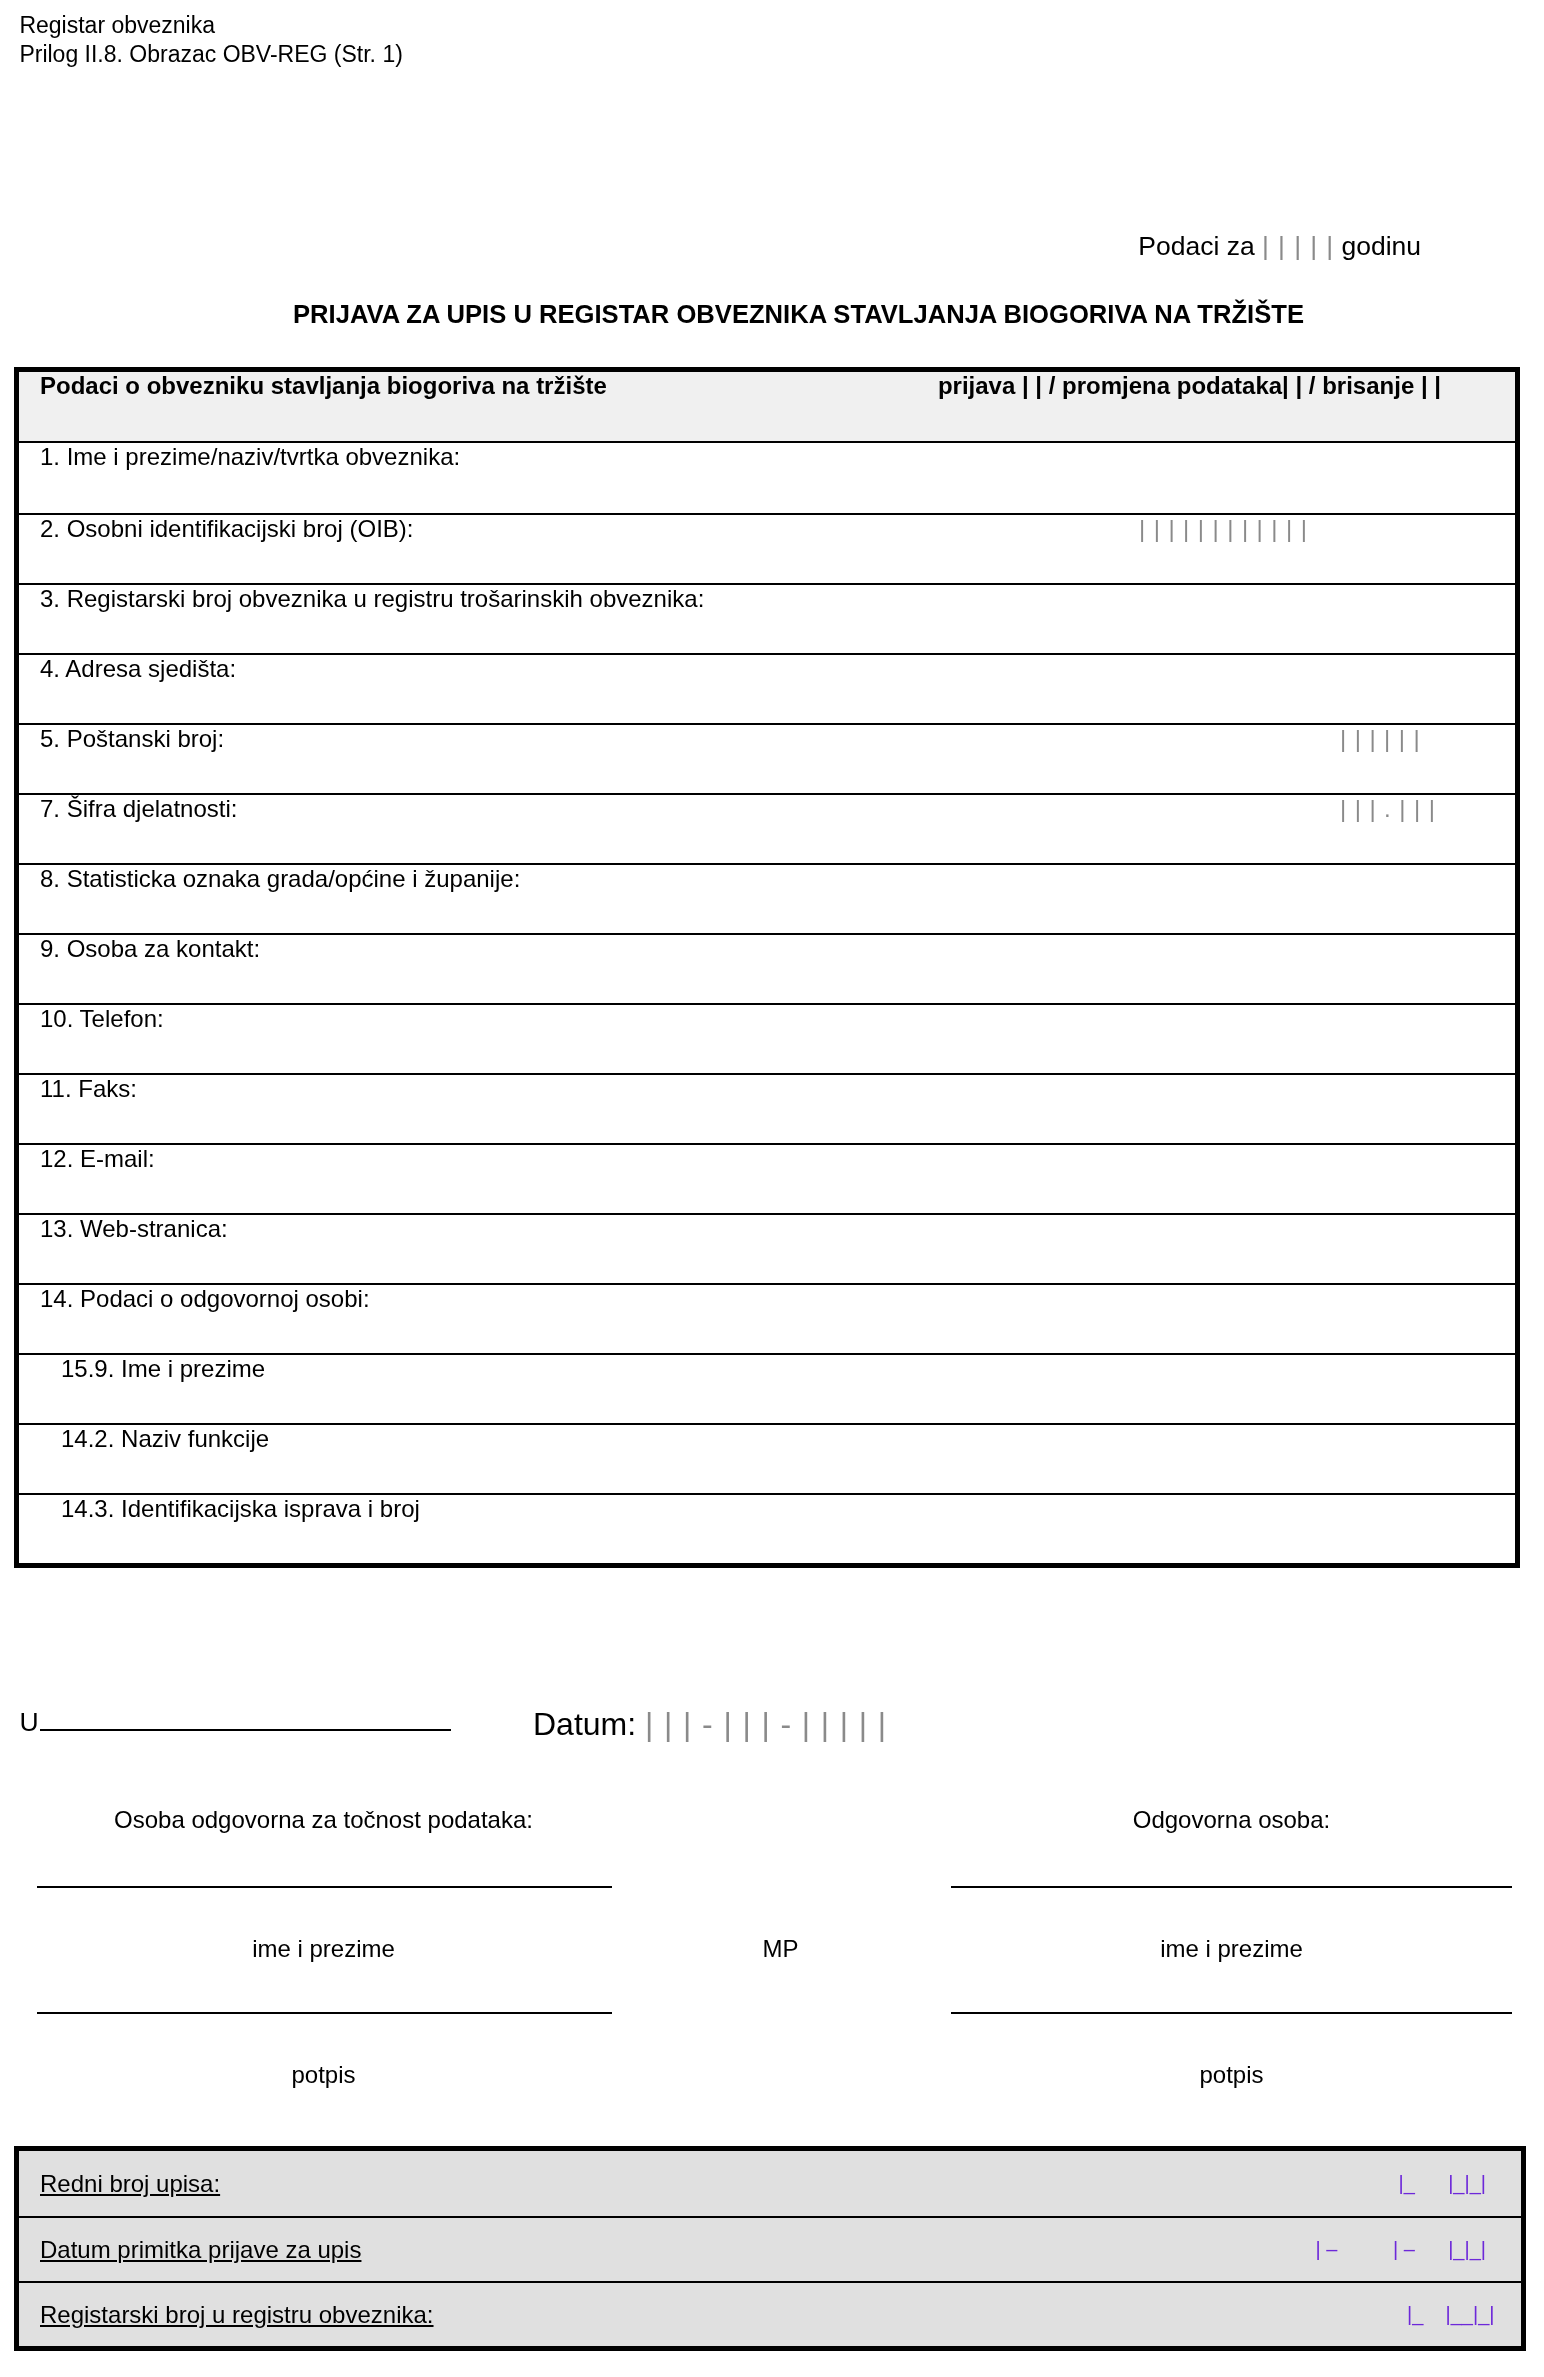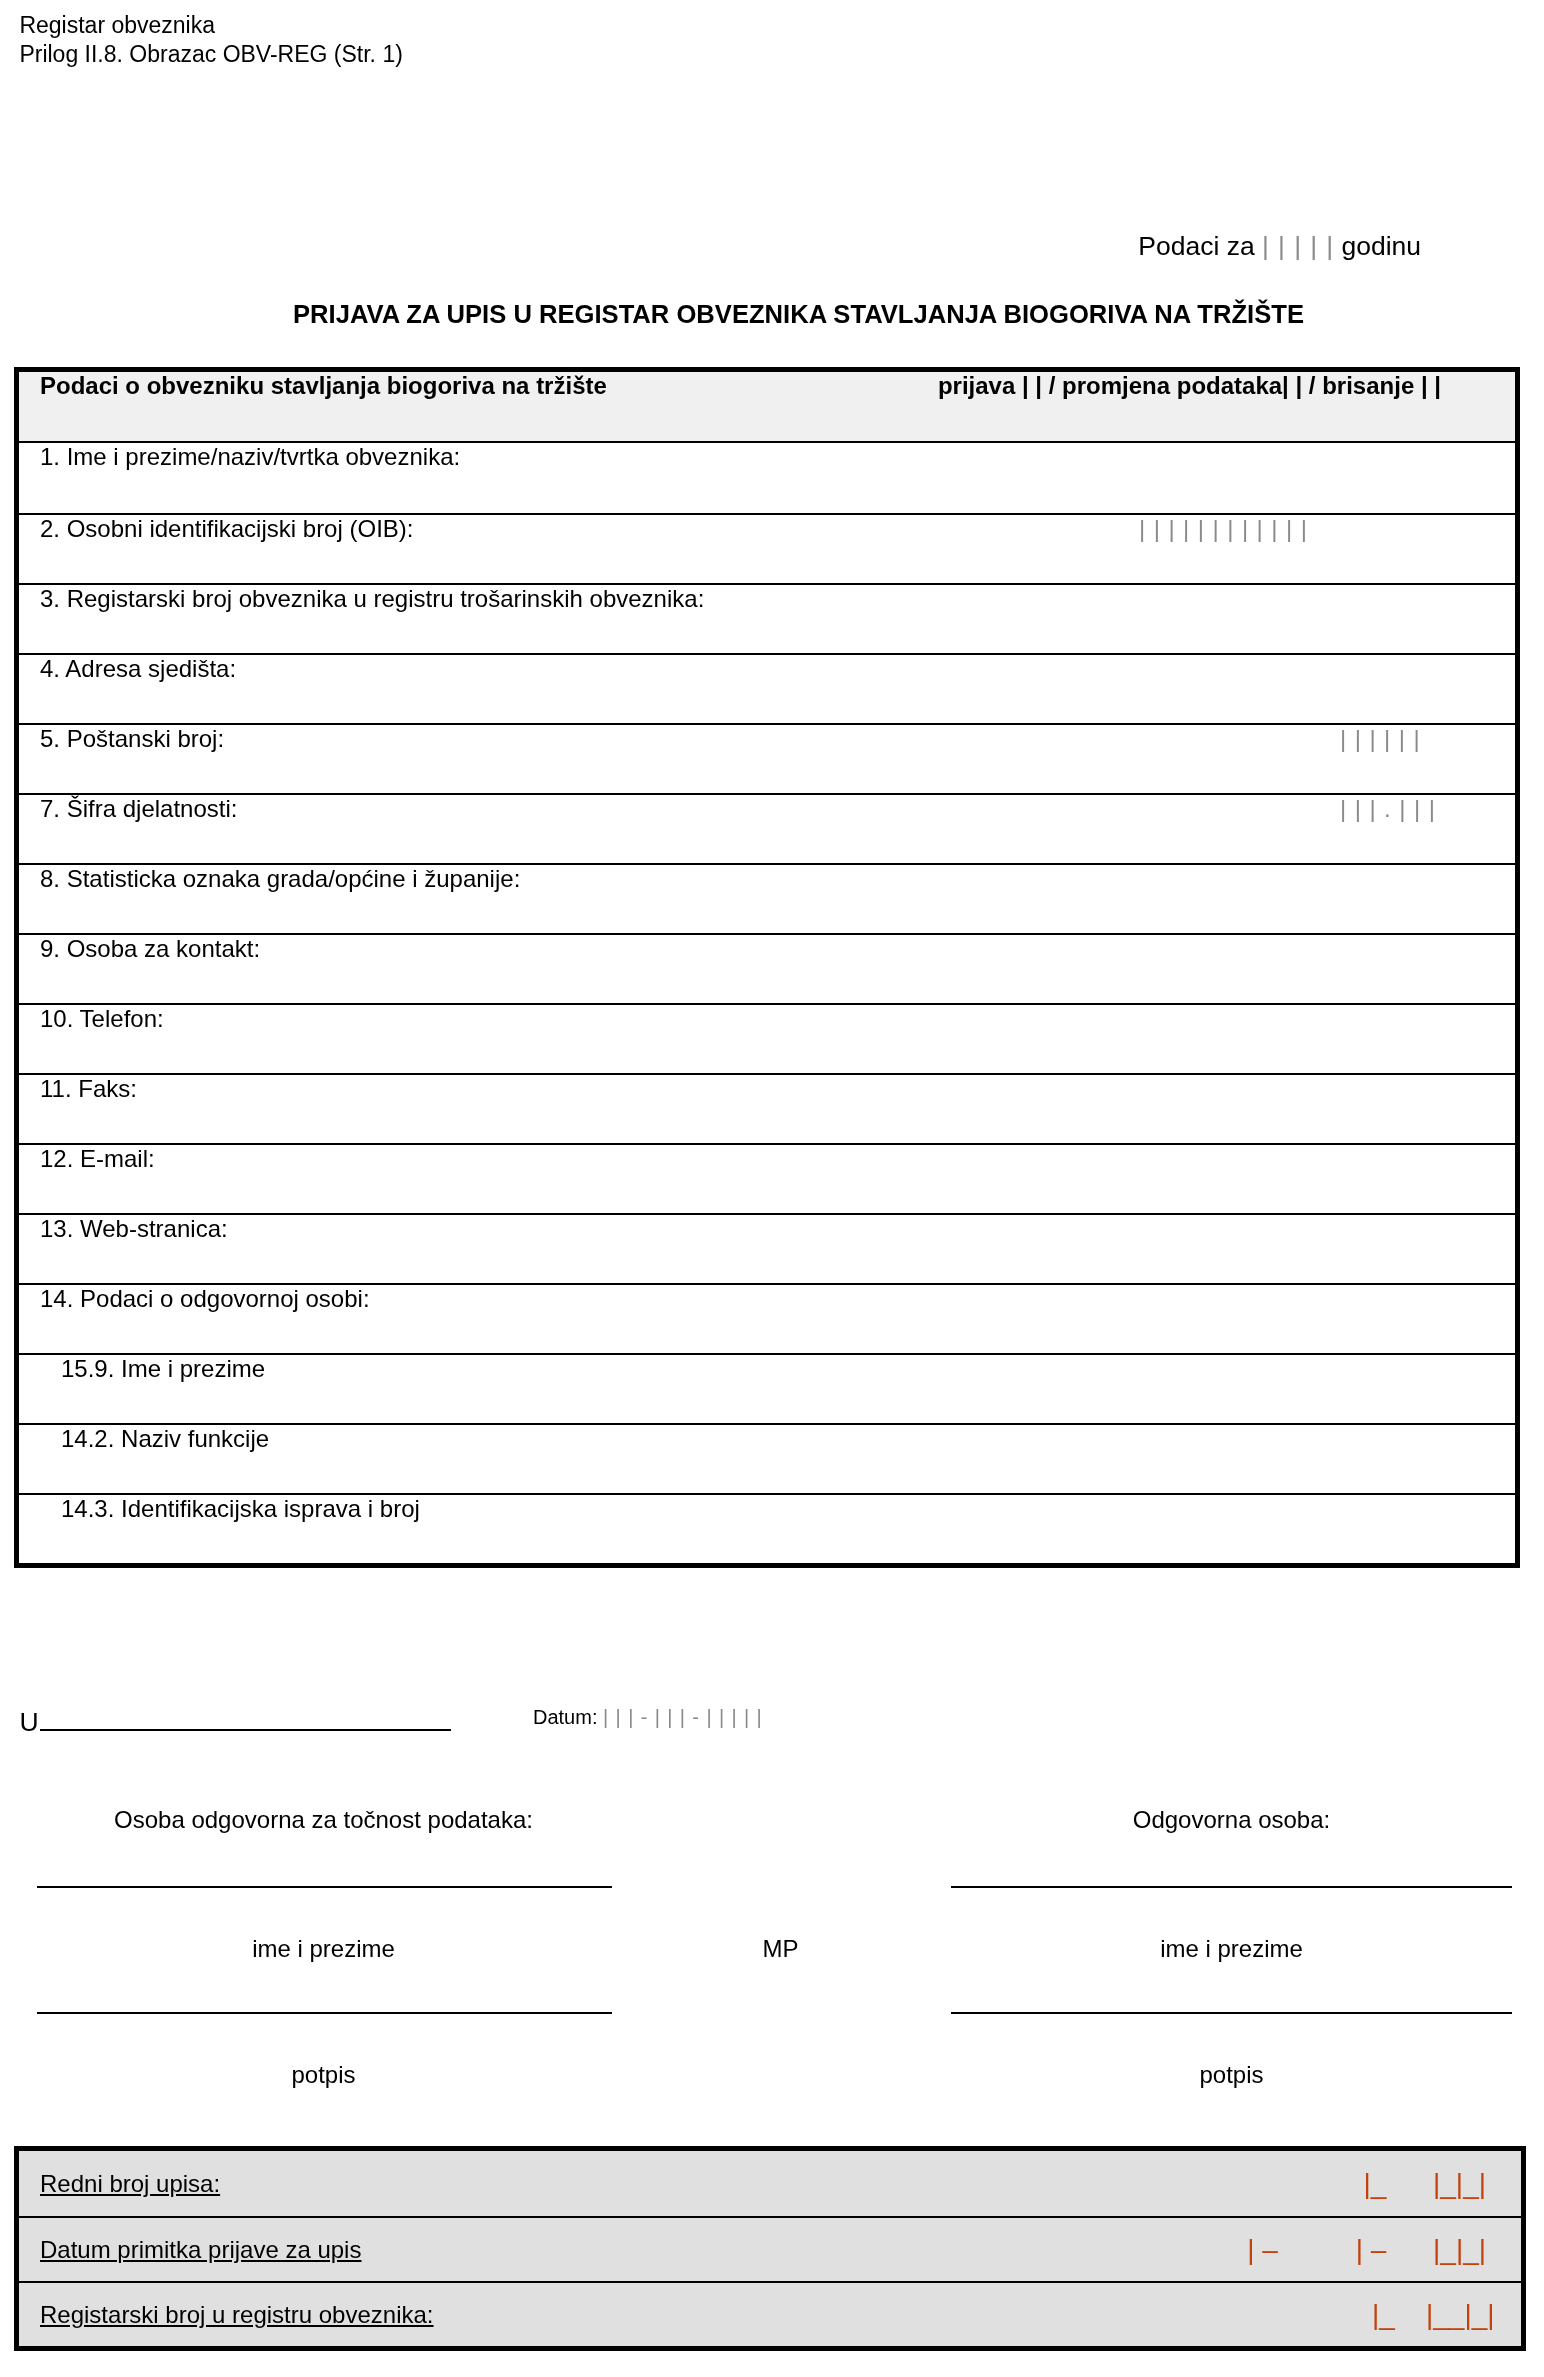--- a/index.html
+++ b/index.html
@@ -19,32 +19,32 @@
   .row.first { border-top: none; }
   .row.sub { padding-left: 42px; }
   .row .right { position: absolute; font-size: 24px; }
   .header-right { right: 74px; font-weight: bold; }
   .oib-marks { left: 1120px; }
   .pb-marks { left: 1321px; }
   .sifra-marks { left: 1321px; }
 
   .place-line { left: 19.4px; top: 1706px; font-size: 26.5px; }
   .place-underline { display: inline-block; width: 411px; border-bottom: 2.6px solid #000; vertical-align: baseline; height: 23px; margin-left: 1.8px; }
-  .datum { left: 533px; top: 1706px; font-size: 20px; }
+  .datum { left: 533px; top: 1706px; font-size: 32px; }
 
   .sig-label { font-size: 24px; text-align: center; }
   .sig-left { left: 35px; width: 577px; }
   .sig-right { left: 951px; width: 561px; }
   .sig-line { height: 0; border-top: 2.6px solid #000; }
   .mp { left: 741px; top: 1935px; font-size: 24px; width: 79px; text-align: center; }
 
   .reg-box { left: 14px; top: 2146px; width: 1512px; border: 5.3px solid #000; box-sizing: border-box; background: #e0e0e0; text-decoration: underline; }
   .reg-row { height: 65px; border-top: 2.6px solid #000; box-sizing: border-box; display: flex; align-items: center; padding-left: 21px; font-size: 24px; position: relative; }
   .reg-row.first { border-top: none; }
-  .reg-marks { position: absolute; color: #c2410c; font-size: 28px; white-space: pre; }
+  .reg-marks { position: absolute; color: #6d28d9; font-size: 20px; white-space: pre; }
 </style>
 </head>
 <body>
 
 <div class="abs doc-head">
   <div>Registar obveznika</div>
   <div>Prilog II.8. Obrazac OBV-REG (Str. 1)</div>
 </div>
 
 <div class="abs year-line">

